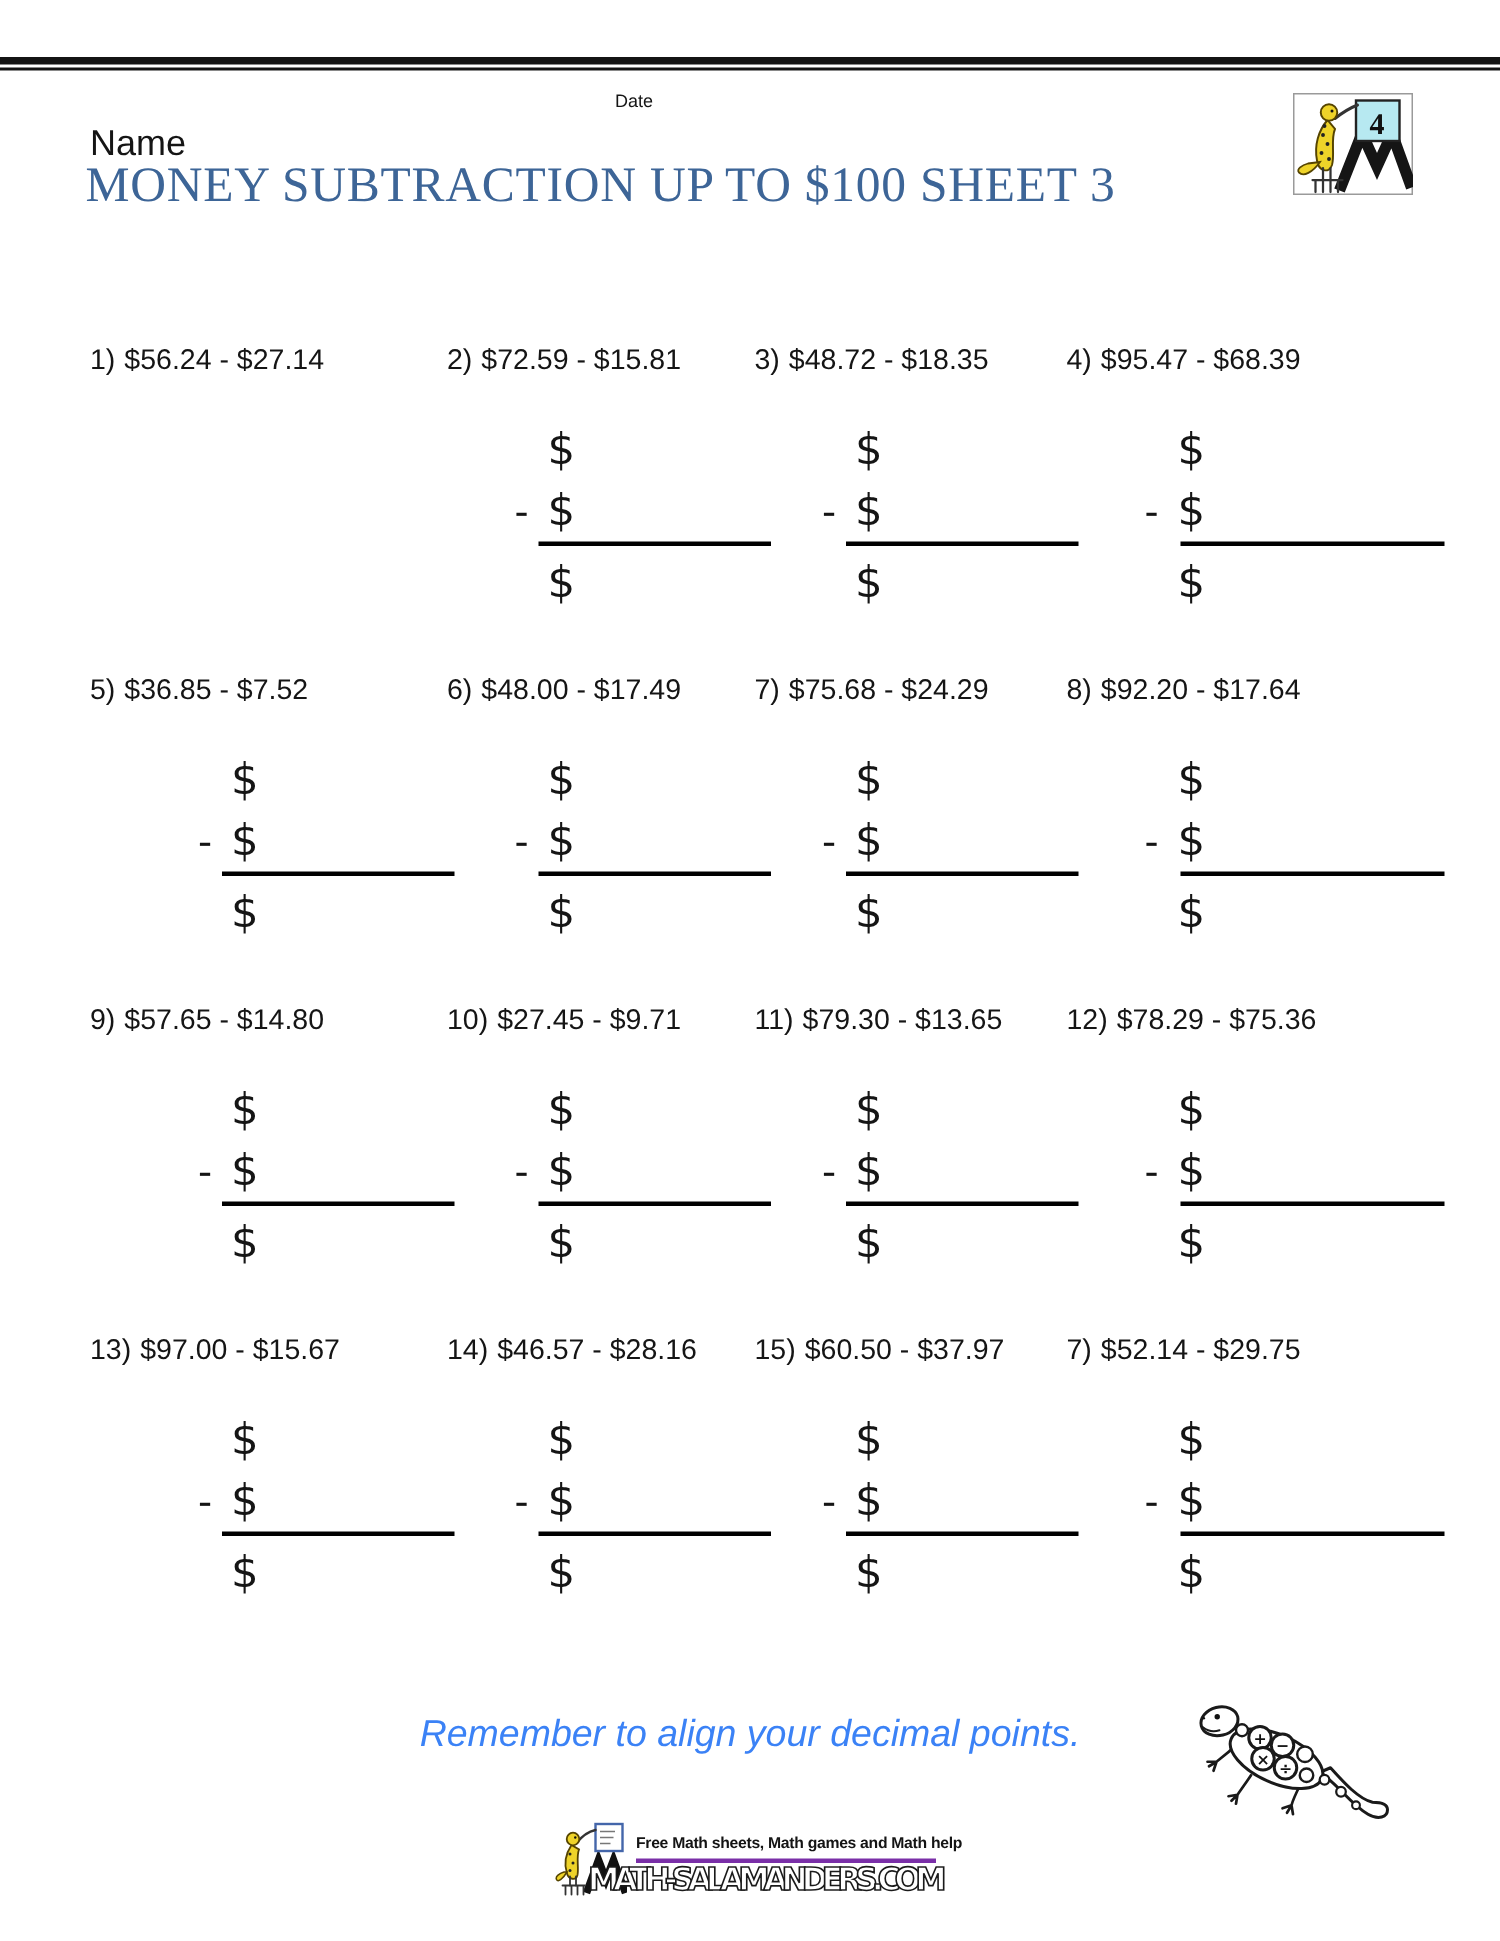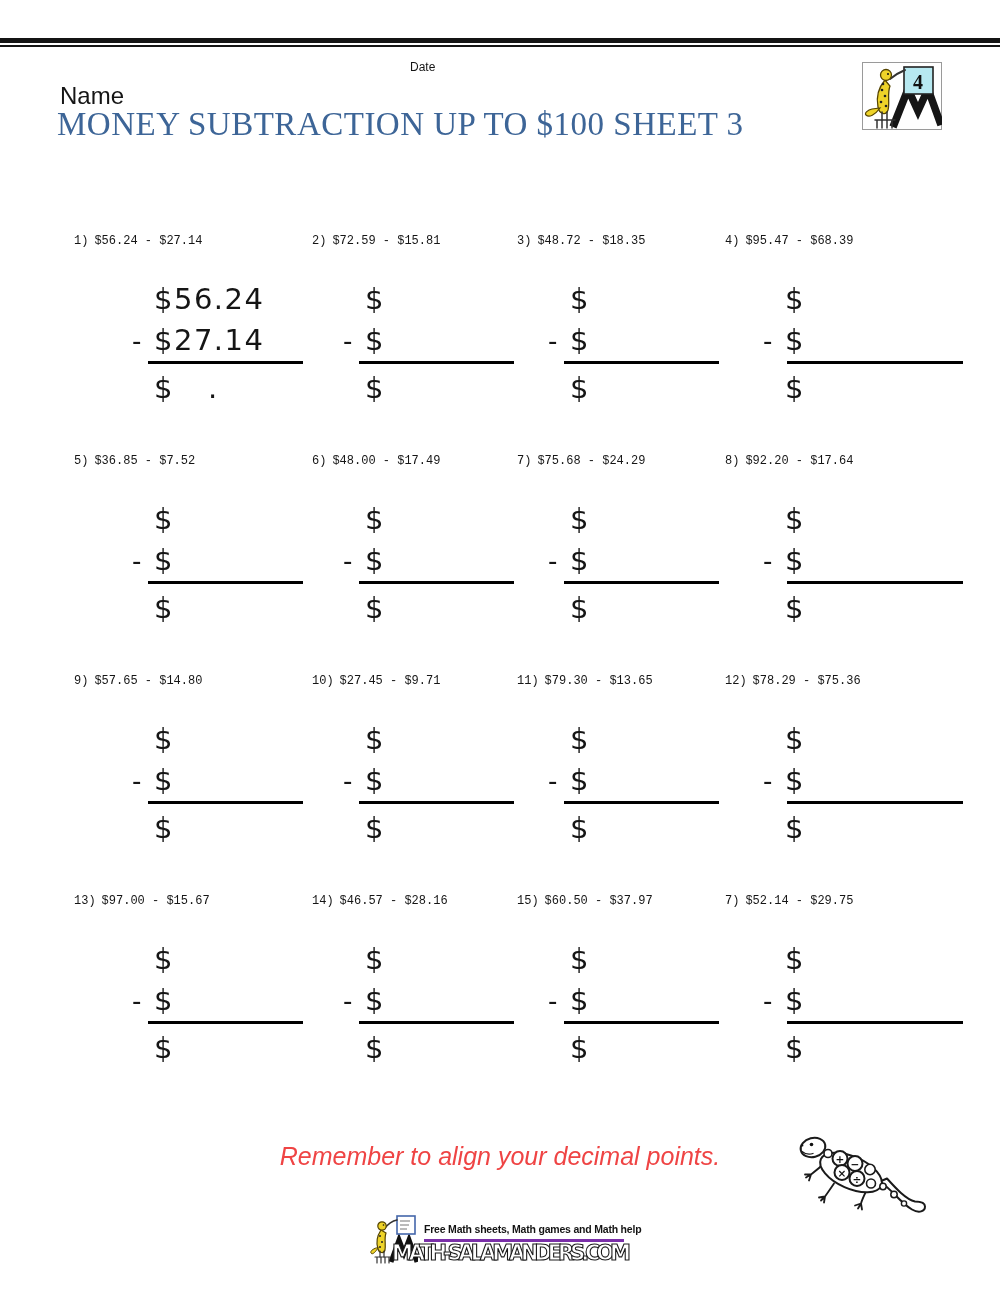--- a/index.html
+++ b/index.html
@@ -10,35 +10,35 @@
   .name-label{position:absolute;left:60px;top:60px;font-size:24px;margin-top:22px;}
   .date-label{position:absolute;left:410px;top:60px;font-size:12px;}
   .logo-box{position:absolute;left:862px;top:62px;width:80px;height:68px;}
   .page-title{position:absolute;left:57px;top:106px;font-family:"Liberation Serif","DejaVu Serif",serif;
               font-size:33px;font-weight:400;color:#3d6597;letter-spacing:.5px;white-space:nowrap;}
   .instruction{position:absolute;left:58px;top:168px;font-size:23px;color:#101010;white-space:nowrap;}
 
   .problems{position:absolute;left:60px;top:230px;width:900px;display:grid;
             grid-template-columns:238px 205px 208px 249px;grid-row-gap:40px;}
   .cell{overflow:visible;}
-  .p-label{height:22px;line-height:22px;font-size:12px;margin-left:14px;margin-bottom:24px;white-space:nowrap;font-family:Liberation Mono, monospace;}
+  .p-label{height:22px;line-height:22px;font-size:19px;margin-bottom:24px;white-space:nowrap;}
   .p-num{margin-right:6px;}
   .work{margin-left:45px;font-family:"DejaVu Sans",sans-serif;font-size:29px;letter-spacing:1.5px;}
   .cell:nth-child(4n+1) .work{margin-left:72px;}
   .cell:nth-child(4n) .work{margin-left:52px;}
   .w-top{height:46px;line-height:46px;padding-left:22px;white-space:nowrap;}
   .w-mid{height:36px;line-height:36px;white-space:nowrap;}
   .w-minus{display:inline-block;width:22px;font-size:26px;}
   .w-rule{margin-left:16px;margin-top:3px;width:155px;border-top:3px solid #000;}
   .cell:nth-child(4n) .w-rule{margin-left:24px;width:176px;}
   .w-ans{margin-top:2px;height:44px;line-height:44px;padding-left:22px;white-space:nowrap;}
   .w-dot{margin-left:34px;}
 
   .reminder{position:absolute;left:0;top:1142px;width:1000px;text-align:center;
-            font-size:25px;font-style:italic;font-weight:500;color:#ef4444;}
+            font-size:25px;font-style:italic;font-weight:500;color:#3b82f6;}
   .gecko{position:absolute;left:795px;top:1126px;width:135px;height:96px;}
 
   .footer-icon{position:absolute;left:370px;top:1214px;width:48px;height:50px;}
   .footer-tagline{position:absolute;left:424px;top:1223px;width:184px;font-size:10.5px;font-weight:bold;
                   letter-spacing:-.2px;color:#141414;white-space:nowrap;}
   .footer-rule{position:absolute;left:424px;top:1239px;width:200px;height:3px;background:#7a2fa8;}
   .footer-wordmark{position:absolute;left:392px;top:1241px;width:240px;height:24px;}
 </style>
 </head>
 <body>
@@ -71,26 +71,20 @@
       <path d="M13,58 H33 M15,58 V66 M20,58 V66 M25,58 V66 M30,58 V66" stroke="#333333" stroke-width="1.5"></path>
     </g>
   </svg>
 
   <div class="page-title">MONEY SUBTRACTION UP TO $100 SHEET 3</div>
 
   <div class="problems">
 
     <div class="cell">
       <div class="p-label"><span class="p-num">1)</span><span>$56.24 - $27.14</span></div>
-      <div class="work">
-        <div class="w-top">$56.24</div>
-        <div class="w-mid"><span class="w-minus">-</span><span>$27.14</span></div>
-        <div class="w-rule"></div>
-        <div class="w-ans"><span>$</span><span class="w-dot">.</span></div>
-      </div>
     </div>
 
     <div class="cell">
       <div class="p-label"><span class="p-num">2)</span><span>$72.59 - $15.81</span></div>
       <div class="work">
         <div class="w-top">$</div>
         <div class="w-mid"><span class="w-minus">-</span><span>$</span></div>
         <div class="w-rule"></div>
         <div class="w-ans"><span>$</span><span class="w-dot"></span></div>
       </div>

